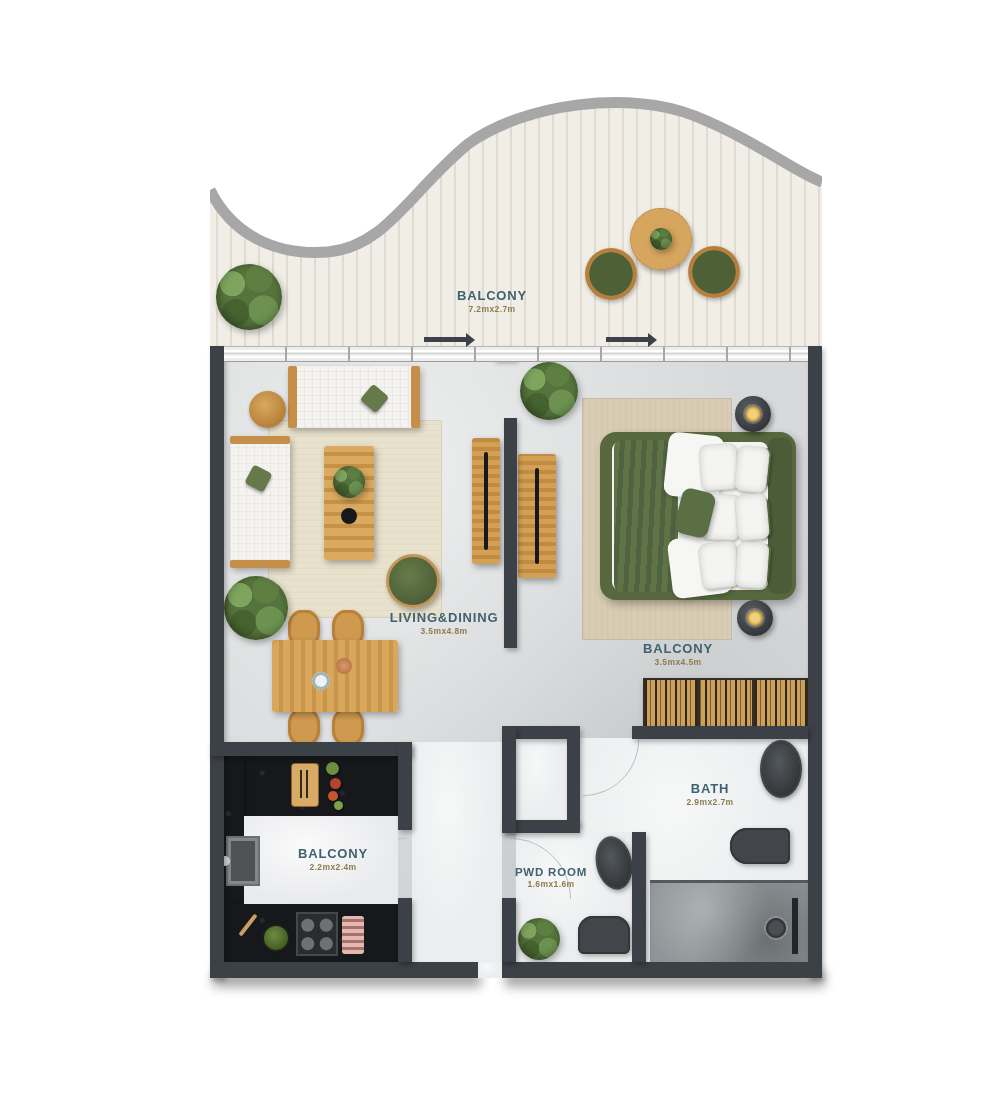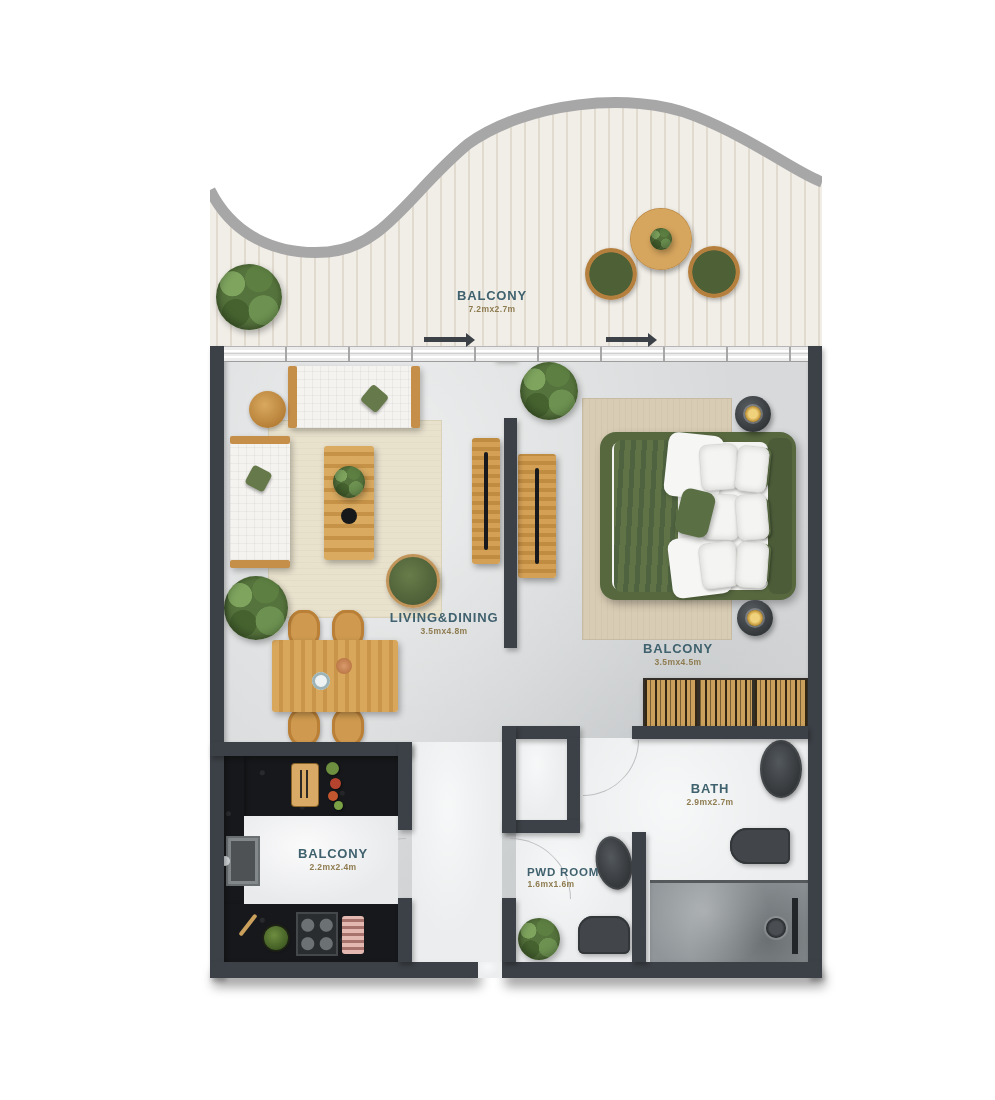--- a/index.html
+++ b/index.html
@@ -347,21 +347,21 @@
   <div class="abs room-label" style="left:710px; top:781px;">
     <div class="name">BATH</div>
     <div class="dims">2.9mx2.7m</div>
   </div>
 
   <div class="abs sink-oval" style="left:596px; top:836px; width:36px; height:54px; transform:rotate(-12deg);"></div>
   <div class="abs toilet" style="left:578px; top:916px; width:52px; height:38px; border-radius:15px 15px 6px 6px;"></div>
   <div class="abs plant" style="left:518px; top:918px; width:42px; height:42px;"></div>
 
   <div class="abs room-label" style="left:551px; top:866px;">
-    <div class="name" style="font-size:11.5px;padding-left:24px;">PWD ROOM</div>
+    <div class="name" style="font-size:11.5px;">PWD ROOM</div>
     <div class="dims">1.6mx1.6m</div>
   </div>
 
   <div class="abs counter" style="left:224px; top:756px; width:174px; height:60px;"></div>
   <div class="abs counter" style="left:224px; top:756px; width:20px; height:206px;"></div>
   <div class="abs counter" style="left:224px; top:904px; width:174px; height:58px;"></div>
   <div class="abs kwhite" style="left:244px; top:816px; width:154px; height:88px;"></div>
 
   <div class="abs ksink" style="left:226px; top:836px; width:34px; height:50px; z-index:14;"></div>
   <div class="abs" style="left:220px; top:856px; width:10px; height:10px; border-radius:50%; background:#cfd3d5; z-index:15;"></div>

